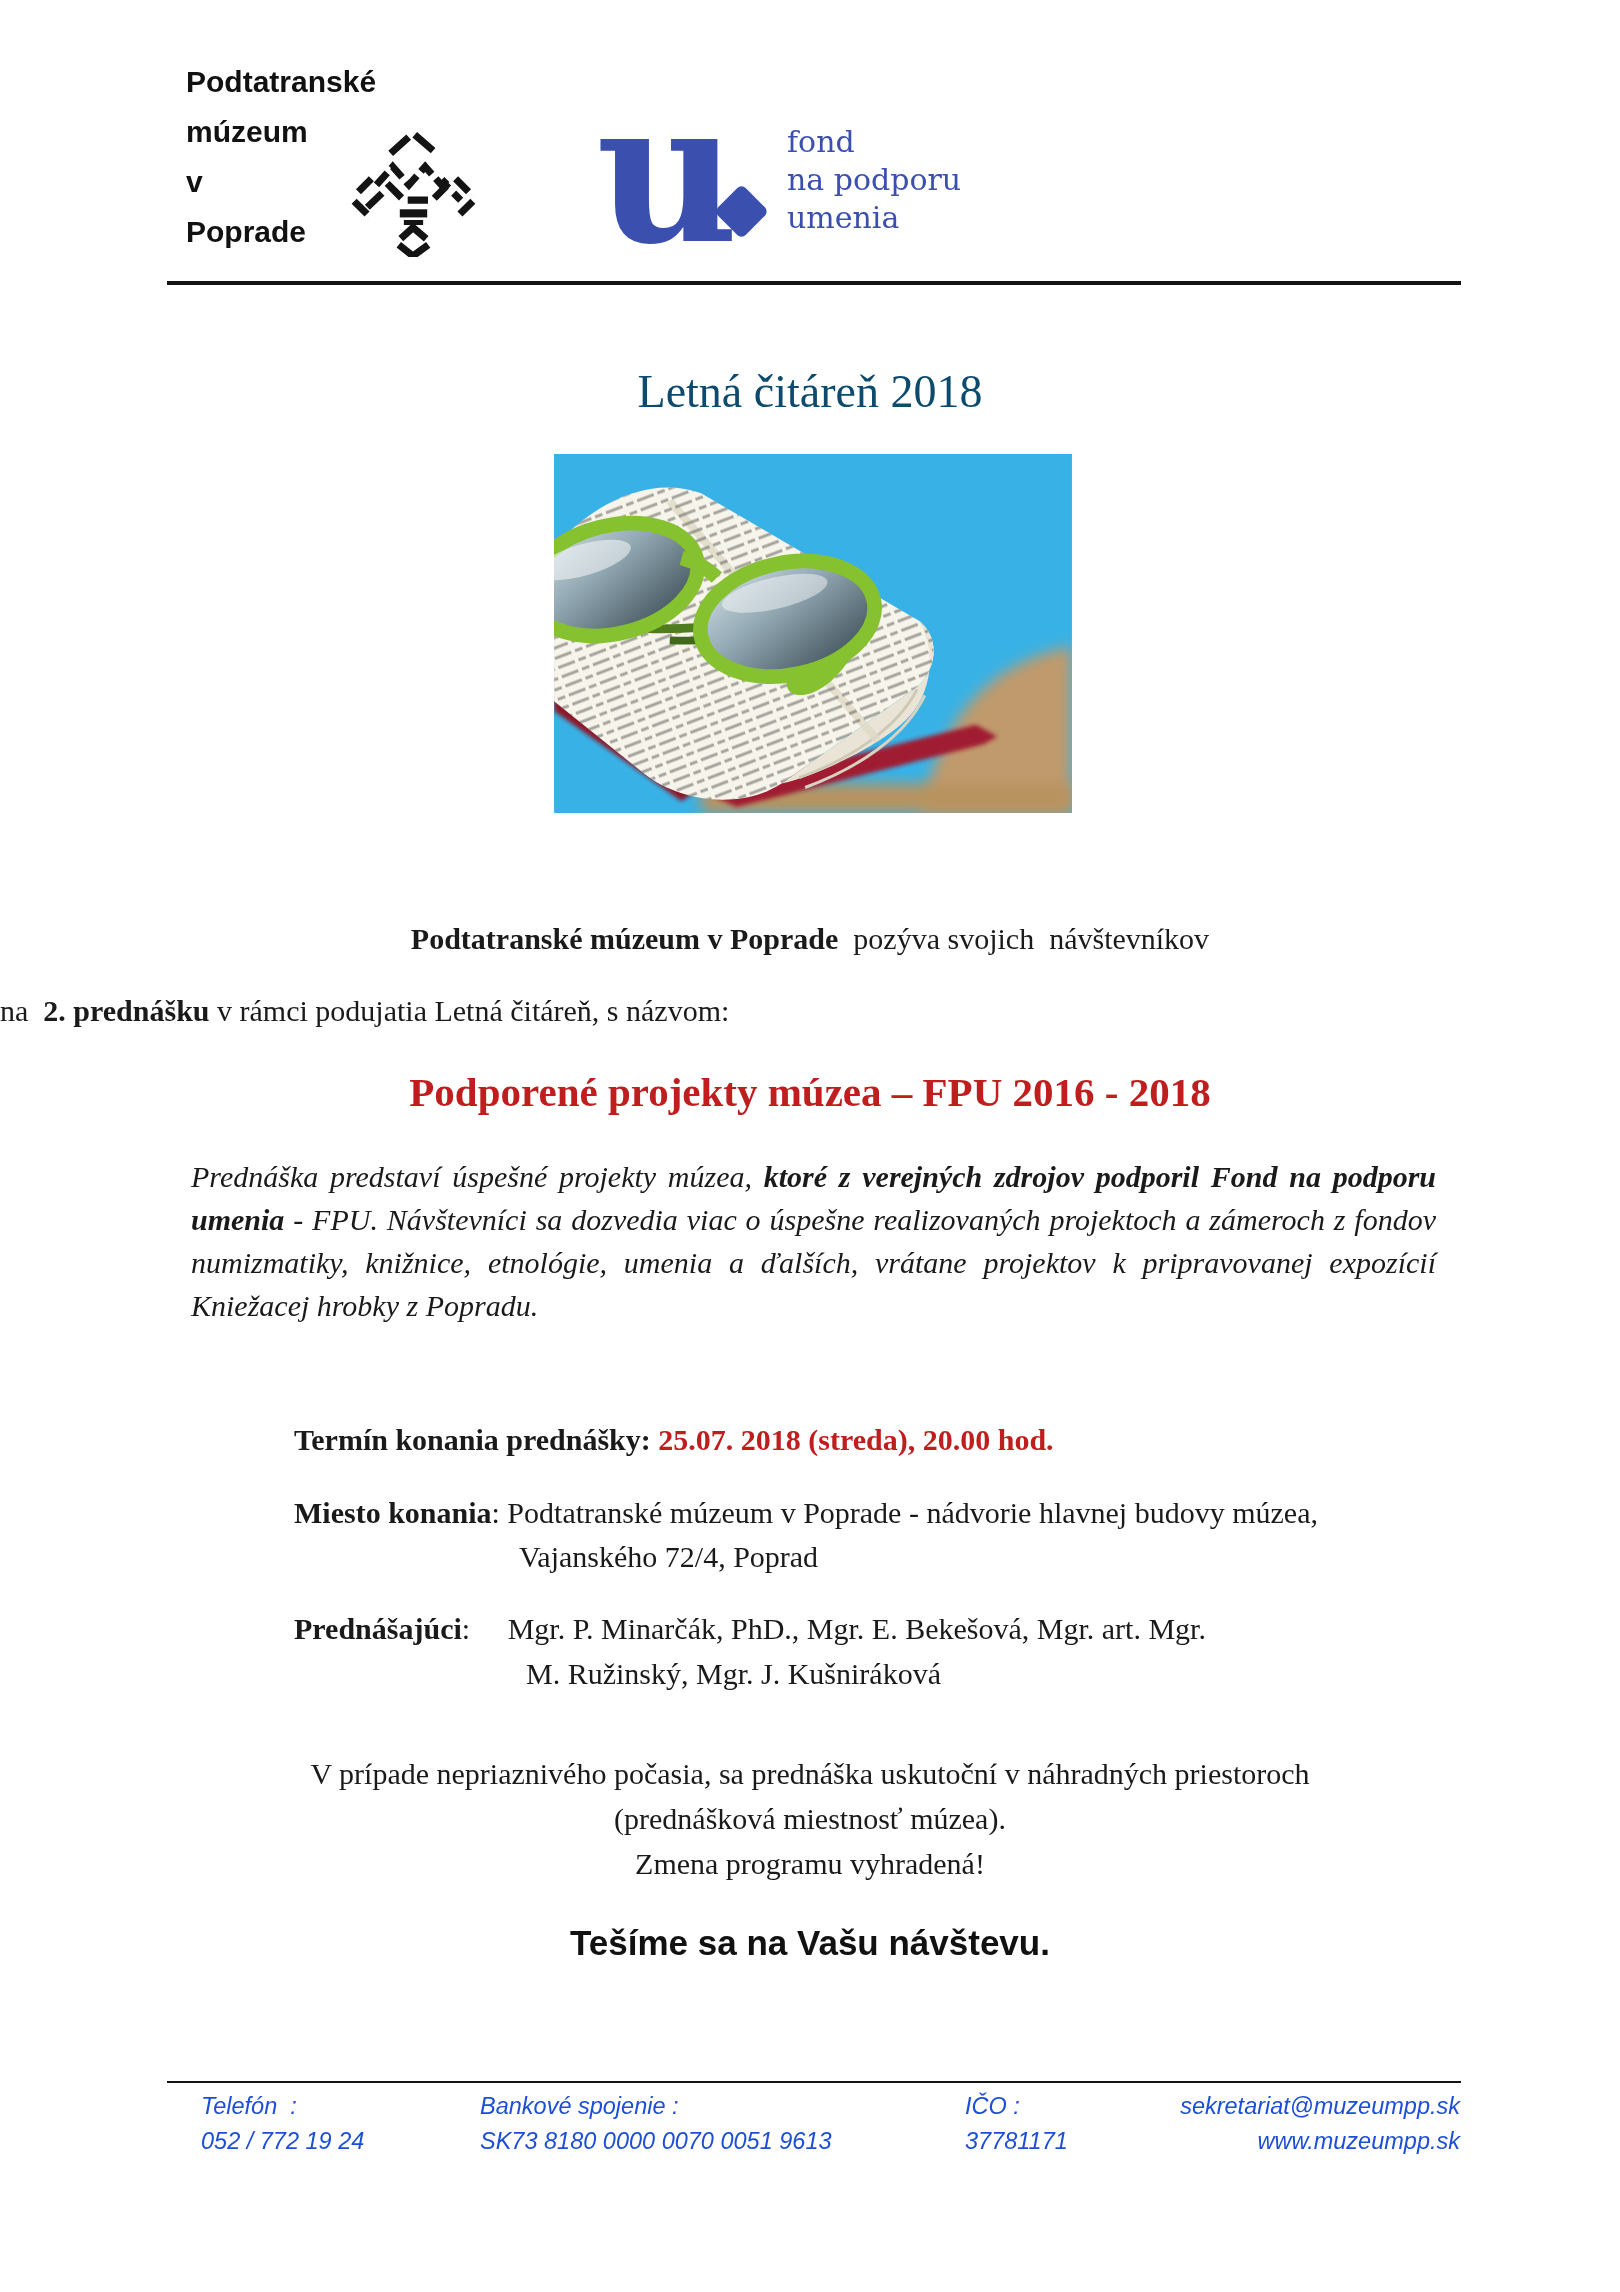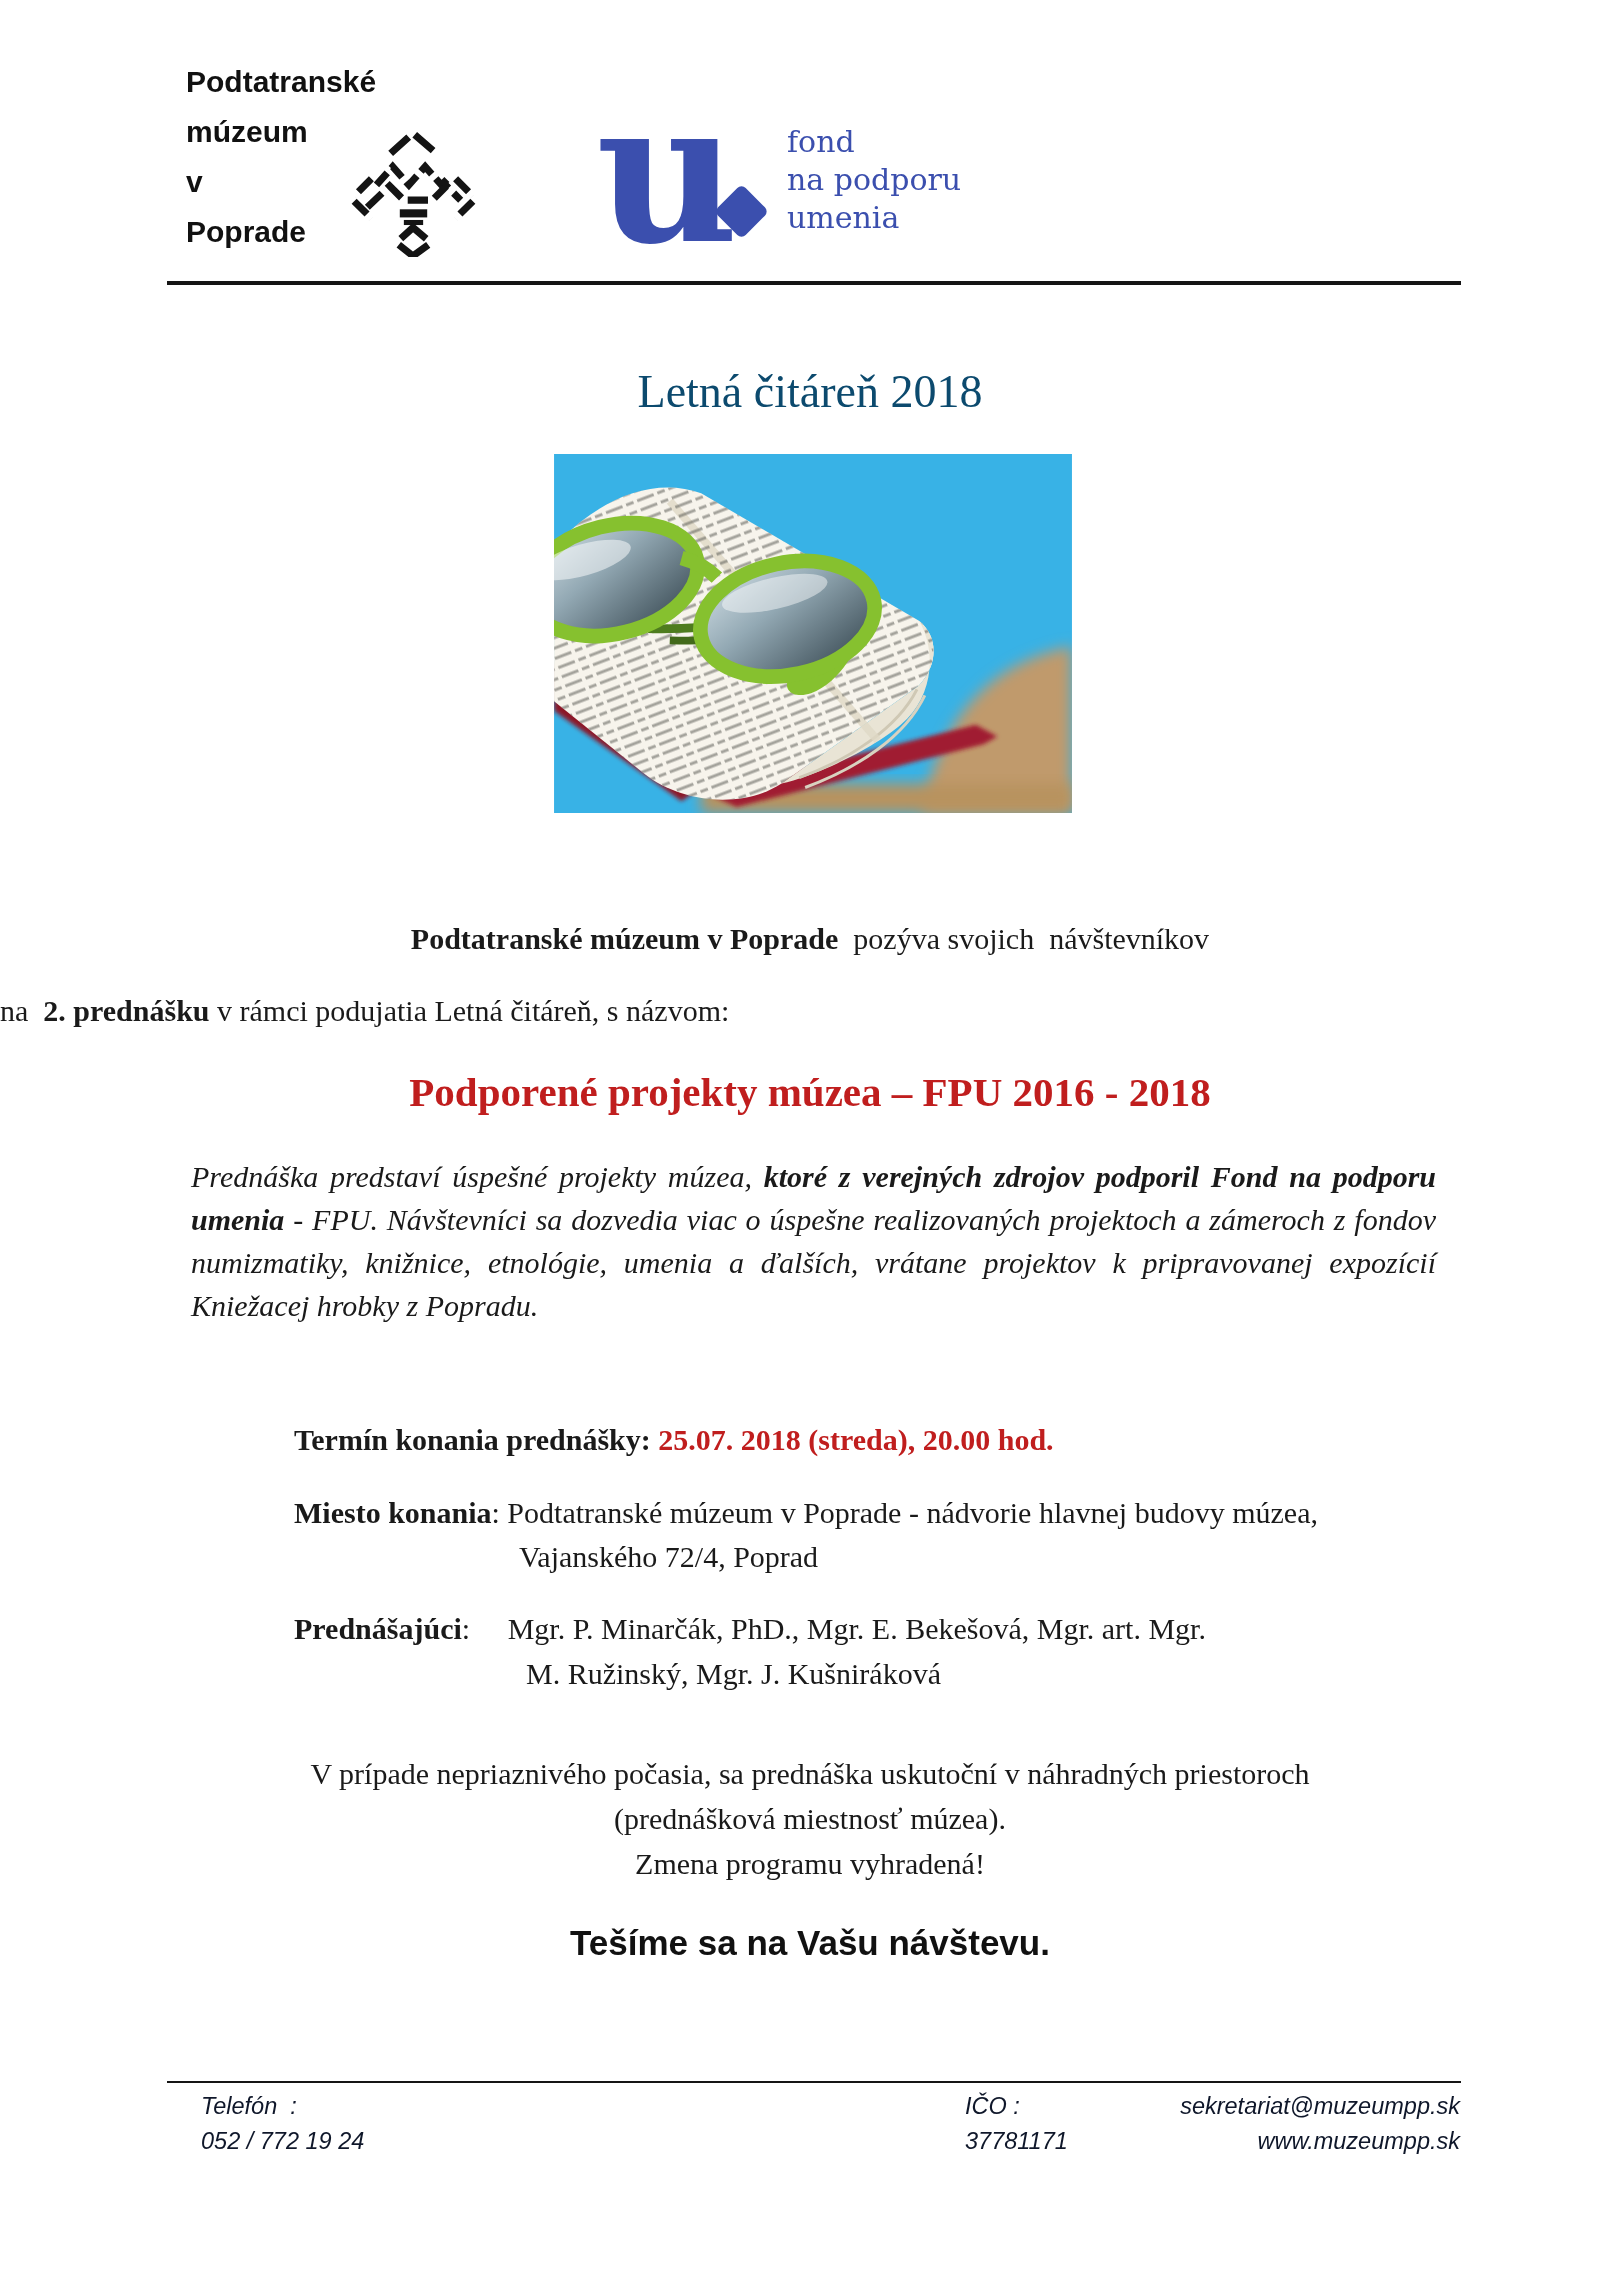--- a/index.html
+++ b/index.html
@@ -78,21 +78,21 @@
     left:0; right:0; top:1923px; text-align:center;
     font-family:"Liberation Sans", sans-serif;
     font-weight:bold; font-size:35px; color:#111;
   }
 
   
   .footer-divider { left:167px; top:2081px; width:1294px; height:2px; background:#151515; }
   .footer-col {
     top:2089px;
     font-family:"Liberation Sans", sans-serif;
-    font-style:italic; font-size:23.5px; line-height:35px; color:#0f172a;
+    font-style:italic; font-size:23.5px; line-height:35px; color:#1d4ed8;
   }
   .f-phone { left:201px; }
   .f-bank  { left:480px; }
   .f-ico   { left:965px; }
   .f-contact { right:160px; text-align:right; }
 </style>
 </head>
 <body>
 
 <div class="page">
@@ -212,20 +212,24 @@
     <div>Zmena programu vyhradená!</div>
   </div>
 
   <div class="abs closing">Tešíme sa na Vašu návštevu.</div>
 
   <div class="abs footer-divider"></div>
   <div class="abs footer-col f-phone">
     <div class="pre">Telefón  :</div>
     <div>052 / 772 19 24</div>
   </div>
+  <div class="abs footer-col f-bank">
+    <div class="pre">Bankové spojenie :</div>
+    <div>SK73 8180 0000 0070 0051 9613</div>
+  </div>
   <div class="abs footer-col f-ico">
     <div class="pre">IČO :</div>
     <div>37781171</div>
   </div>
   <div class="abs footer-col f-contact">
     <div>sekretariat@muzeumpp.sk</div>
     <div>www.muzeumpp.sk</div>
   </div>
 
 </div>

